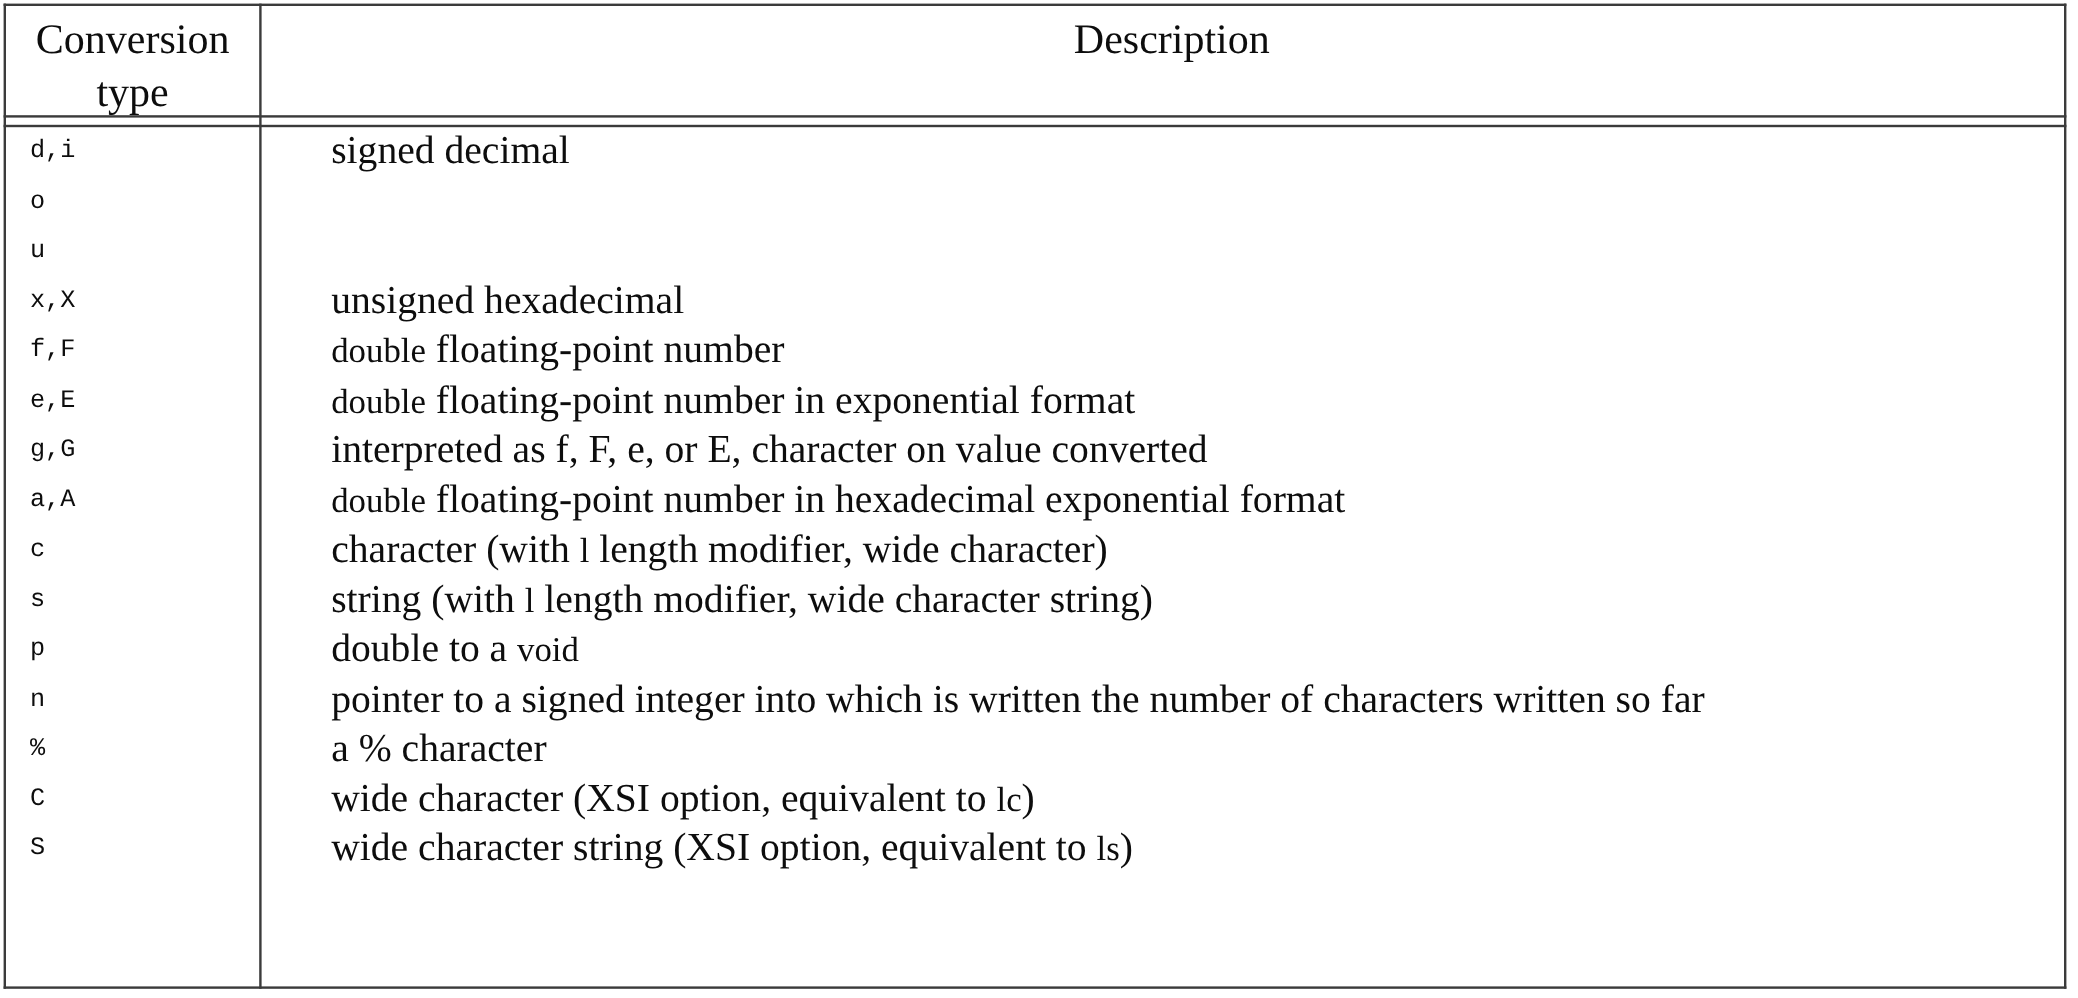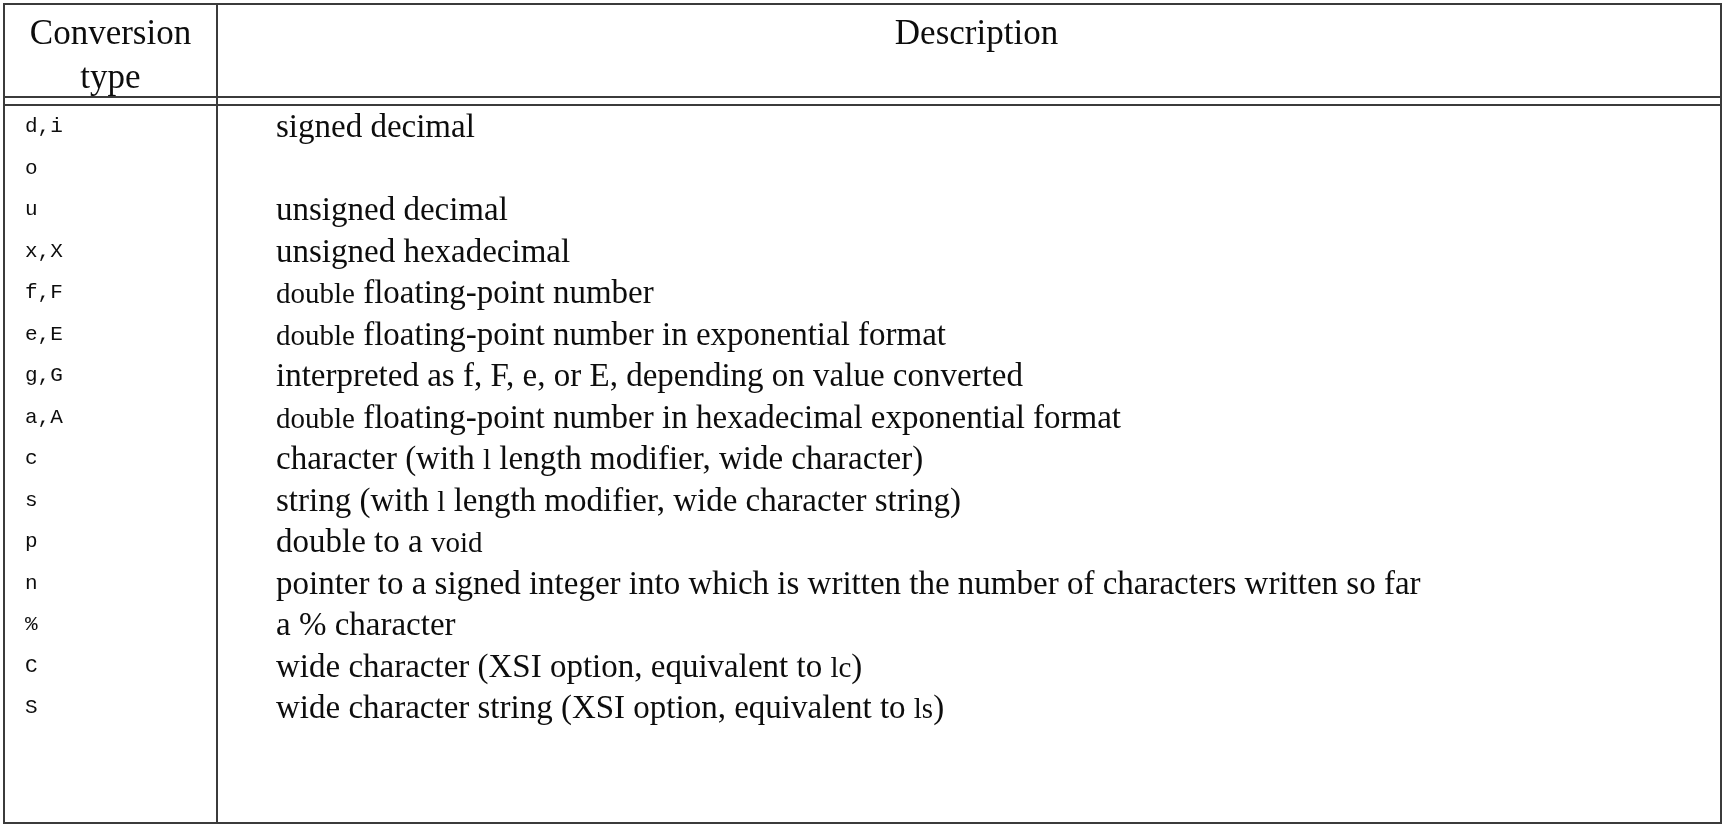--- a/index.html
+++ b/index.html
@@ -157,37 +157,36 @@
   <div class="tbody" id="tbody">
       <div class="trow">
         <div class="cell-type">d,i</div>
         <div class="cell-desc"><span>signed decimal</span></div>
       </div>
       <div class="trow">
         <div class="cell-type">o</div>
       </div>
       <div class="trow">
         <div class="cell-type">u</div>
-        <div class="cell-desc"><span>unsigned decimal</span></div>
       </div>
       <div class="trow">
         <div class="cell-type">x,X</div>
         <div class="cell-desc"><span>unsigned hexadecimal</span></div>
       </div>
       <div class="trow">
         <div class="cell-type">f,F</div>
         <div class="cell-desc"><span class="mono">double</span><span> floating-point number</span></div>
       </div>
       <div class="trow">
         <div class="cell-type">e,E</div>
         <div class="cell-desc"><span class="mono">double</span><span> floating-point number in exponential format</span></div>
       </div>
       <div class="trow">
         <div class="cell-type">g,G</div>
-        <div class="cell-desc"><span>interpreted as f, F, e, or E, depending on value converted</span></div>
+        <div class="cell-desc"><span>interpreted as f, F, e, or E, character on value converted</span></div>
       </div>
       <div class="trow">
         <div class="cell-type">a,A</div>
         <div class="cell-desc"><span class="mono">double</span><span> floating-point number in hexadecimal exponential format</span></div>
       </div>
       <div class="trow">
         <div class="cell-type">c</div>
         <div class="cell-desc"><span>character (with </span><span class="mono">l</span><span> length modifier, wide character)</span></div>
       </div>
       <div class="trow">

